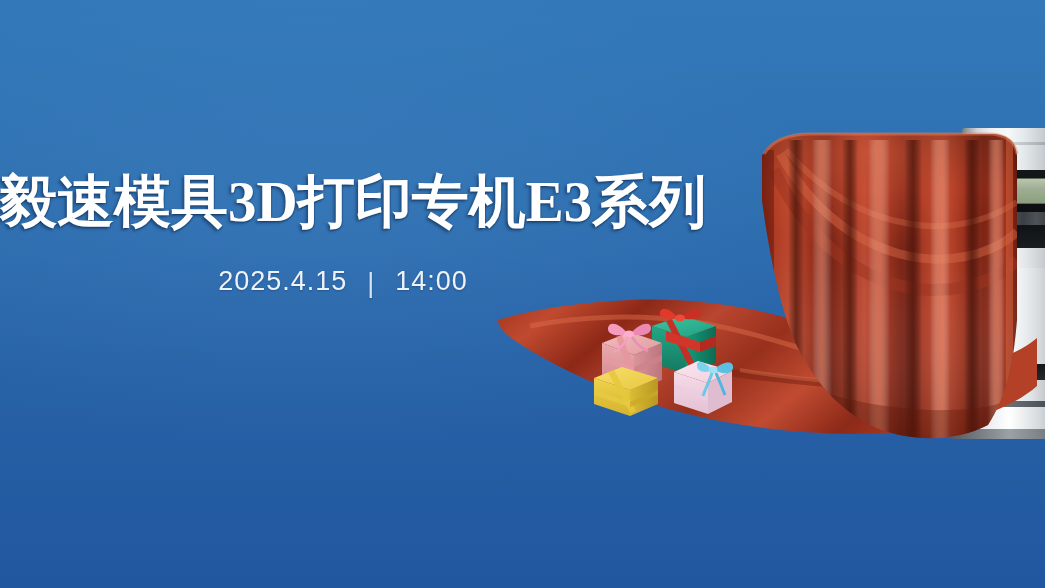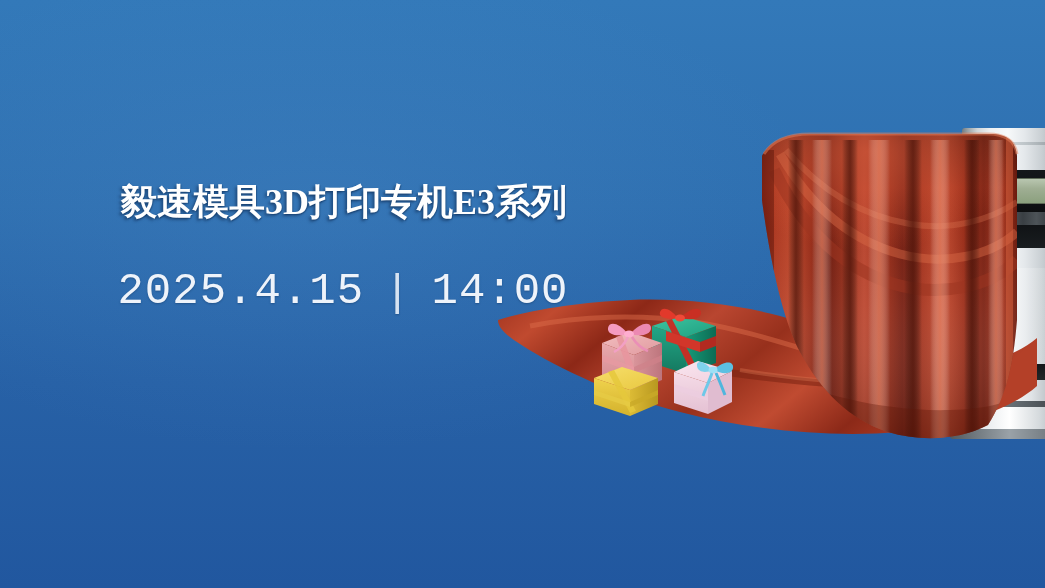--- a/index.html
+++ b/index.html
@@ -30,39 +30,38 @@
     left: 0;
     top: 168px;
     width: 710px;
     text-align: center;
     z-index: 30;
   }
   .title-line {
     color: #ffffff;
     font-family: "Liberation Serif", "DejaVu Serif", serif;
     font-weight: bold;
-    font-size: 36px;
+    font-size: 57px;
     line-height: 68px;
     letter-spacing: 0px;
     white-space: nowrap;
     text-shadow: -2px 2px 3px rgba(12,40,78,0.55), 1px 1px 1px rgba(12,40,78,0.35);
   }
   .title-line.l1 { padding-right: 22px; }
   .title-line.l2 { padding-right: 24px; }
 
   .datetime {
     margin-top: 30px;
     color: #eef3fa;
-    font-size: 44px;
+    font-size: 27px;
     font-weight: 300;
     letter-spacing: 1px;
     padding-right: 24px;
     white-space: nowrap;
     text-shadow: 0 1px 2px rgba(12,40,78,0.35);
-    font-family: Liberation Mono, monospace;
   }
   .datetime .sep {
     display: inline-block;
     margin: 0 20px;
     position: relative;
     top: 2px;
     color: #d6e3f2;
     font-weight: 200;
   }
 

